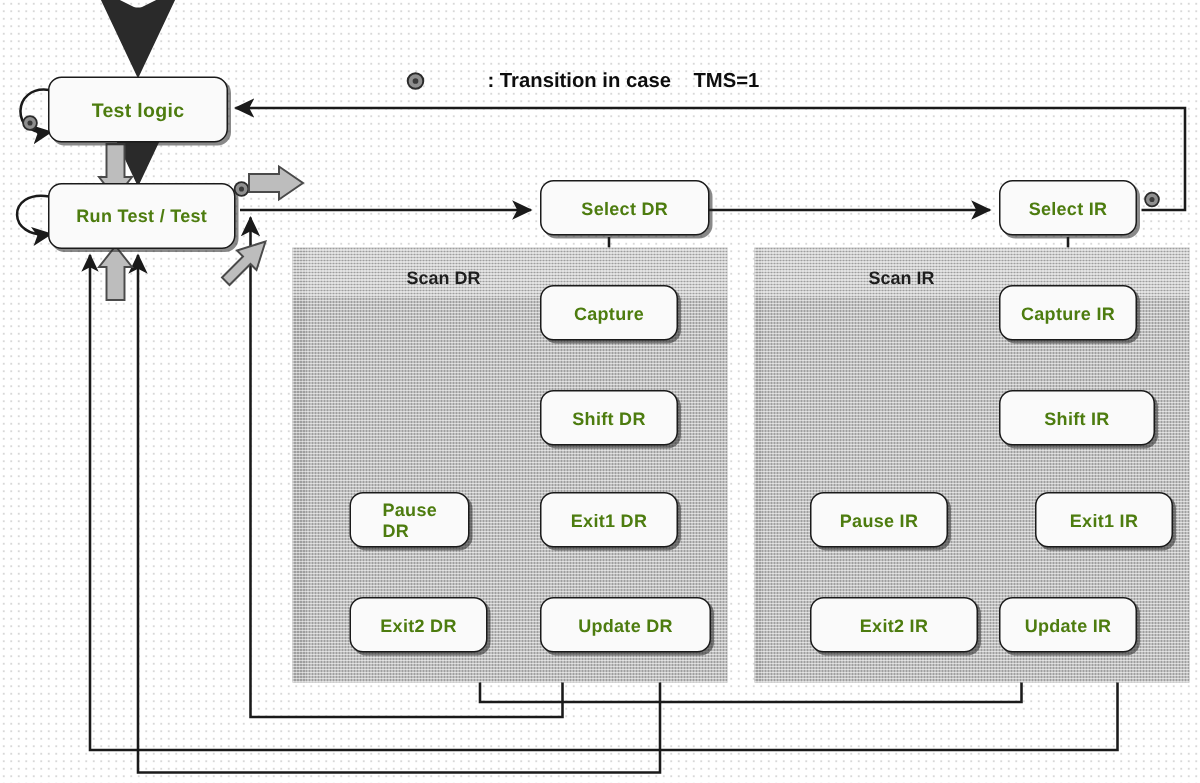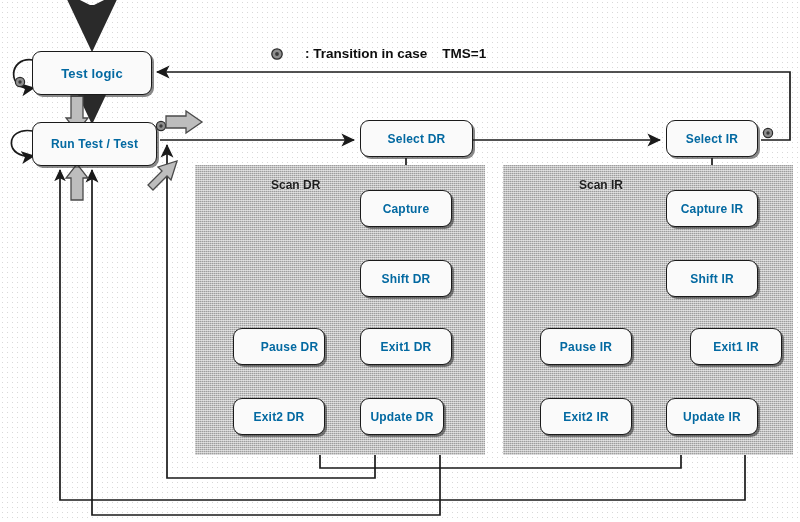--- a/index.html
+++ b/index.html
@@ -18,21 +18,21 @@
   svg#canvas{position:absolute;left:0;top:0;width:800px;height:522px;}
 
   .state{
     position:absolute;
     border:1.6px solid #1a1a1a;
     border-radius:9px;
     background:#fafafa;
     box-shadow:2px 2px 0 rgba(40,40,40,0.55);
     display:flex;align-items:center;justify-content:center;
     font-weight:bold;
-    color:#0369a1;
+    color:#4d7c0f;
     letter-spacing:0.2px;
     box-sizing:border-box;
     z-index:5;
   }
   .scanbox{
     position:absolute;
     z-index:1;
     background-color:#9e9e9e;
     background-image:
       repeating-linear-gradient(0deg, rgba(255,255,255,.55) 0 1px, transparent 1px 2px),
@@ -43,20 +43,21 @@
     font-weight:bold;font-size:12px;color:#1d1d1d;
     z-index:3;
     text-shadow:0.5px 0.5px 0 rgba(255,255,255,0.35);
     margin-left:48px;
   }
   .legend{
     position:absolute;
     font-weight:bold;font-size:13.5px;color:#0d0d0d;
     white-space:pre;
     z-index:6;
+    margin-left:20px;
   }
 </style>
 </head>
 <body>
 
 <div id="root">
   <div id="paper"></div>
 
   <div class="scanbox" id="region-scan-dr" style="left: 195px; top: 165px; width: 290px; height: 290px;"></div>
   <div class="scanbox" id="region-scan-ir" style="left: 503px; top: 165px; width: 290px; height: 290px;"></div>
@@ -183,23 +184,23 @@
   </svg>
 
   <div class="legend" id="legend-text" style="left: 305px; top: 46px;">: Transition in case    TMS=1</div>
 
   <div class="state" id="st-0" style="left: 32px; top: 51px; width: 120px; height: 44px; font-size: 13px;">Test logic</div>
   <div class="state" id="st-1" style="left: 32px; top: 122px; width: 125px; height: 44px; font-size: 12px;">Run Test / Test</div>
   <div class="state" id="st-2" style="left: 360px; top: 120px; width: 113px; height: 37px; font-size: 12px;">Select DR</div>
   <div class="state" id="st-3" style="left: 360px; top: 190px; width: 92px; height: 37px; font-size: 12px;">Capture</div>
   <div class="state" id="st-4" style="left: 360px; top: 260px; width: 92px; height: 37px; font-size: 12px;">Shift DR</div>
   <div class="state" id="st-5" style="left: 360px; top: 328px; width: 92px; height: 37px; font-size: 12px;">Exit1 DR</div>
-  <div class="state" id="st-6" style="left: 233px; top: 328px; width: 92px; height: 37px; font-size: 12px; padding-left: 21px;">Pause DR</div>
+  <div class="state" id="st-6" style="left: 233px; top: 328px; width: 80px; height: 37px; font-size: 12px; padding-left: 21px;">Pause DR</div>
   <div class="state" id="st-7" style="left: 233px; top: 398px; width: 92px; height: 37px; font-size: 12px;">Exit2 DR</div>
-  <div class="state" id="st-8" style="left: 360px; top: 398px; width: 84px; height: 37px; font-size: 12px;">Update DR</div>
+  <div class="state" id="st-8" style="left: 360px; top: 398px; width: 114px; height: 37px; font-size: 12px;">Update DR</div>
   <div class="state" id="st-9" style="left: 666px; top: 120px; width: 92px; height: 37px; font-size: 12px;">Select IR</div>
   <div class="state" id="st-10" style="left: 666px; top: 190px; width: 92px; height: 37px; font-size: 12px;">Capture IR</div>
-  <div class="state" id="st-11" style="left: 666px; top: 260px; width: 92px; height: 37px; font-size: 12px;">Shift IR</div>
+  <div class="state" id="st-11" style="left: 666px; top: 260px; width: 104px; height: 37px; font-size: 12px;">Shift IR</div>
   <div class="state" id="st-12" style="left: 666px; top: 328px; width: 92px; height: 37px; font-size: 12px; margin-left: 24px;">Exit1 IR</div>
   <div class="state" id="st-13" style="left: 540px; top: 328px; width: 92px; height: 37px; font-size: 12px;">Pause IR</div>
-  <div class="state" id="st-14" style="left: 540px; top: 398px; width: 92px; height: 37px; font-size: 12px;">Exit2 IR</div>
+  <div class="state" id="st-14" style="left: 540px; top: 398px; width: 112px; height: 37px; font-size: 12px;">Exit2 IR</div>
   <div class="state" id="st-15" style="left: 666px; top: 398px; width: 92px; height: 37px; font-size: 12px;">Update IR</div>
 </div>
 
 </body></html>

